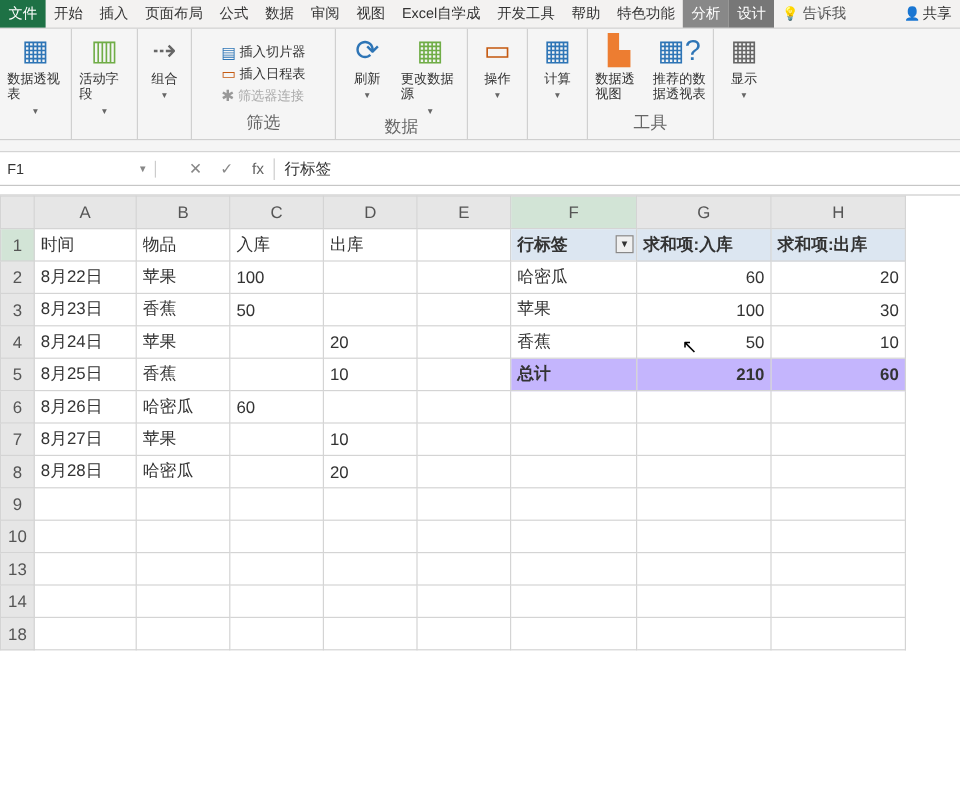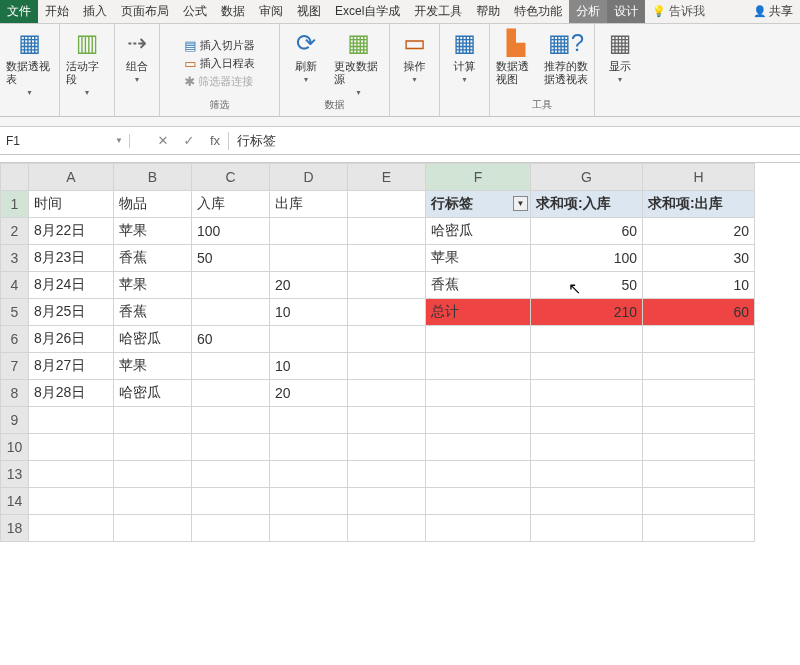--- a/index.html
+++ b/index.html
@@ -11,21 +11,21 @@
 .tab.design { background: #777; color: #fff; }
 .tab.tell { color: #555; }
 .tab.tell::before { content: "💡"; font-size: 11px; margin-right: 3px; }
 .tab.share { margin-left: auto; }
 .tab.share::before { content: "👤"; font-size: 11px; margin-right: 2px; }
 .ribbon { display: flex; background: #f5f5f5; border-bottom: 1px solid #c6c6c6; height: 93px; }
 .ribgroup { border-right: 1px solid #d0d0d0; padding: 4px 6px; display: flex; flex-direction: column; align-items: center; justify-content: space-between; }
 .rgtop { display: flex; gap: 8px; align-items: flex-start; flex: 1; }
 .rgcol { display: flex; flex-direction: column; align-items: center; gap: 2px; cursor: pointer; min-width: 40px; }
 .rgcol .lbl { font-size: 11px; text-align: left; line-height: 1.2; }
-.rglabel { font-size: 10px; color: #666; text-align: left; }
+.rglabel { font-size: 14px; color: #666; text-align: left; }
 .ico { display: inline-block; font-size: 24px; height: 30px; line-height: 30px; }
 .ico-pivot { color: #2e75b6; }
 .ico-field { color: #70ad47; }
 .ico-group { color: #666; }
 .ico-slicer { color: #2e75b6; }
 .ico-timeline { color: #c55a11; }
 .ico-filterconn { color: #999; }
 .ico-refresh { color: #2e75b6; }
 .ico-change { color: #70ad47; }
 .ico-ops { color: #c55a11; }
@@ -49,21 +49,21 @@
 table.grid th, table.grid td { border: 1px solid #d4d4d4; height: 27px; font-size: 14px; }
 .chdr { background: #e6e6e6; text-align: center; font-size: 12px; color: #555; font-weight: normal; }
 .rhdr { background: #e6e6e6; text-align: center; font-size: 12px; color: #555; width: 28px; font-weight: normal; }
 .chdr.sel, .rhdr.sel { background: #d2e4d6; }
 .corner { background: #e6e6e6; }
 td { padding: 0 5px; }
 .c-center { text-align: left; }
 .c-right { text-align: right; }
 .c-left { text-align: left; padding-left: 5px; }
 .pvthdr { background: #dce6f1; font-weight: bold; }
-.pvttotal { background: #ef4444; font-weight: normal; }
+.pvttotal { background: #c4b5fd; font-weight: bold; }
 .pvtcell { position: relative; }
 .ddbtn { position: absolute; right: 2px; top: 5px; width: 15px; height: 15px; border: 1px solid #888; background: #f0f0f0; font-size: 8px; display: flex; align-items: center; justify-content: center; cursor: pointer; }
 .cursor-ptr { position: absolute; font-size: 16px; color: #000; pointer-events: none; }
 .vstack { display: flex; flex-direction: column; gap: 1px; }
 </style>
 </head>
 <body>
 
 <div class="tabs">
   <div class="tab file">文件</div>

